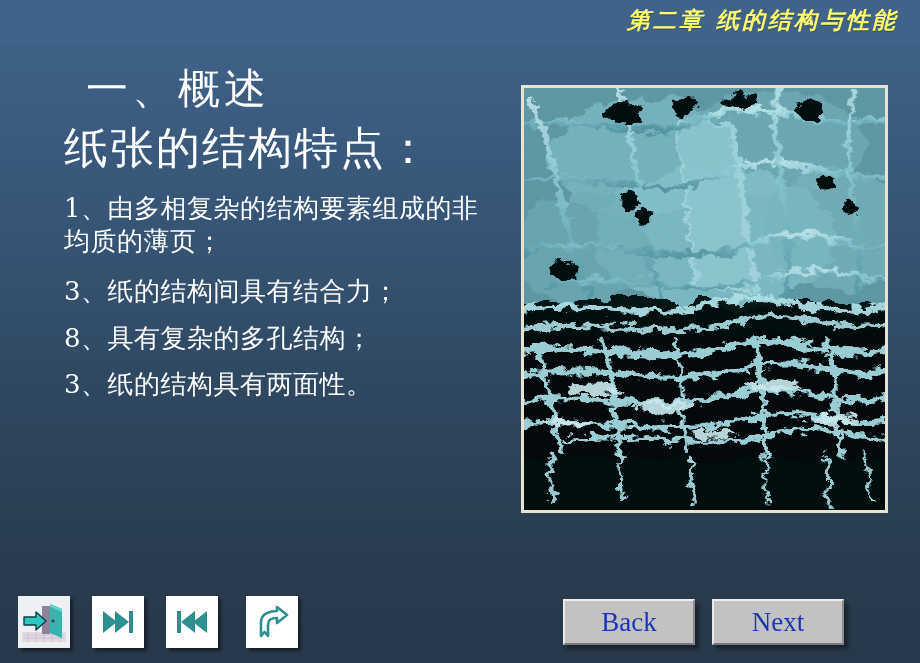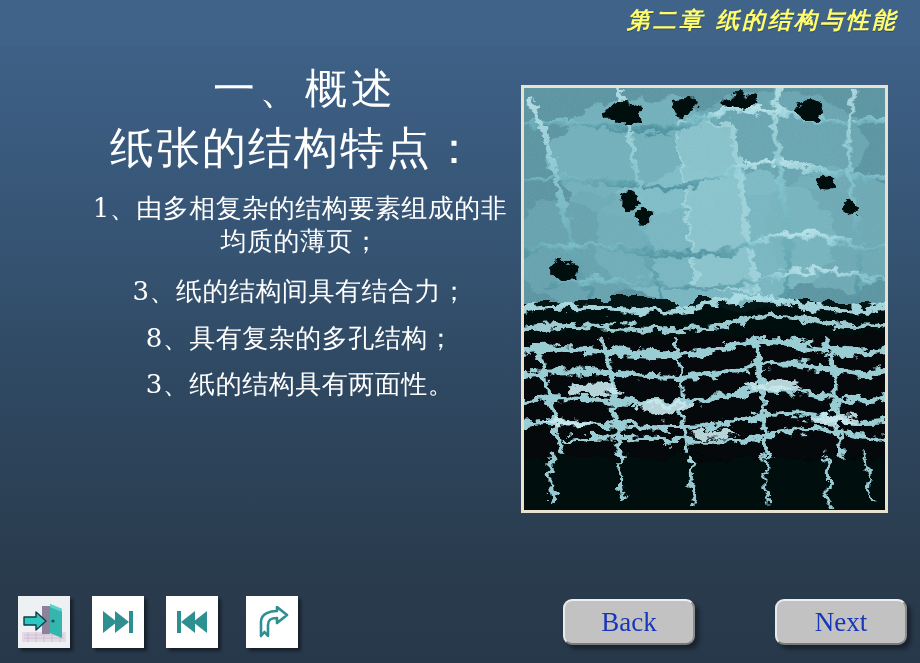--- a/index.html
+++ b/index.html
@@ -16,21 +16,20 @@
     background: linear-gradient(to bottom,
         #3f6389 0%,
         #3b5c80 18%,
         #355372 38%,
         #2f4861 58%,
         #2b3f53 78%,
         #283a4b 92%,
         #27384a 100%);
     font-family: "Liberation Serif", "DejaVu Serif", serif;
     user-select: none;
-    text-align: center;
   }
 
   
   #header-bar {
     position: absolute;
     left: 0; top: 0;
     width: 920px;
     height: 46px;
     background: #3f6389;
   }
@@ -44,21 +43,21 @@
     font-weight: bold;
     letter-spacing: 3px;
     font-style: italic;
     white-space: nowrap;
     text-shadow: 0 1px 0 rgba(0,0,0,0.25);
   }
 
   
   #text-col {
     position: absolute;
-    left: 72px;
+    left: 60px;
     top: 64px;
     width: 440px;
   }
   #slide-title {
     color: #ffffff;
     font-size: 42px;
     line-height: 1.18;
     letter-spacing: 4px;
     margin: 0 0 6px 26px;
     font-weight: normal;
@@ -76,21 +75,21 @@
   ol#points {
     list-style: none;
     margin: 0;
     padding: 0;
   }
   ol#points li {
     color: #ffffff;
     font-size: 26px;
     line-height: 1.26;
     letter-spacing: 0.5px;
-    margin: 0 0 17px 16px;
+    margin: 0 0 17px 4px;
     font-family: "DejaVu Serif", "Liberation Serif", serif;
   }
   ol#points li.tight { margin-bottom: 14px; }
 
   
   #micrograph-frame {
     position: absolute;
     left: 521px;
     top: 85px;
     width: 367px;
@@ -140,24 +139,23 @@
     border-bottom: 2px solid #7a7a7a;
     box-sizing: border-box;
     color: #1a36b8;
     font-family: "Liberation Serif", "DejaVu Serif", serif;
     font-size: 27px;
     display: flex;
     align-items: center;
     justify-content: center;
     box-shadow: 4px 4px 4px rgba(0,0,0,0.40);
     cursor: pointer;
-    border-radius: 9px;
   }
   #btn-back { left: 563px; }
-  #btn-next { left: 775px; }
+  #btn-next { left: 712px; }
 </style>
 </head>
 <body>
 
 <div id="slide">
 
   <div id="header-bar">
     <div id="header-title">第二章  纸的结构与性能</div>
   </div>
 

